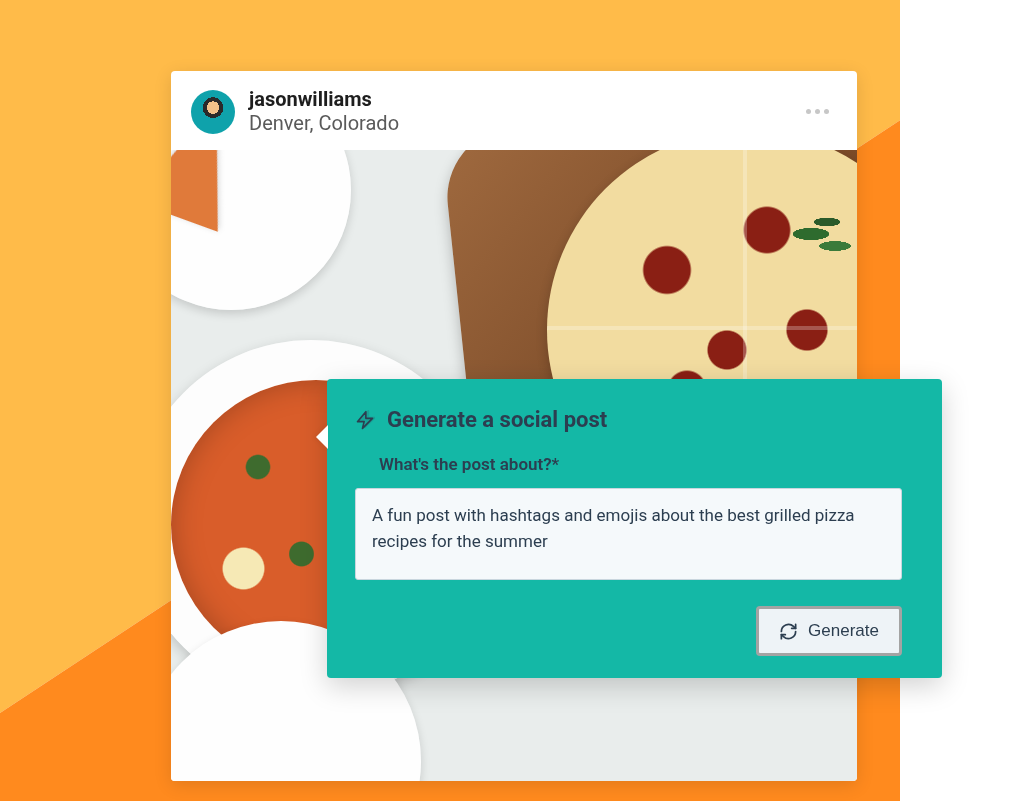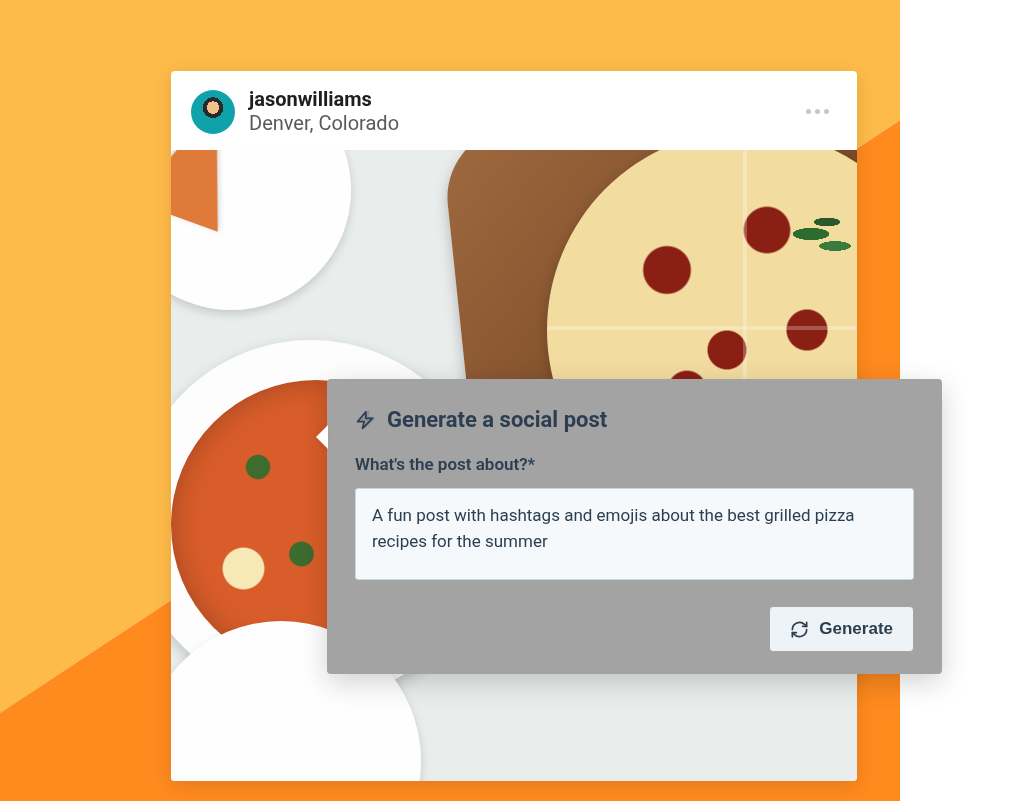--- a/index.html
+++ b/index.html
@@ -163,24 +163,24 @@
       radial-gradient(ellipse 26px 8px at 60% 60%, #3a7a3a 0 60%, transparent 61%),
       radial-gradient(ellipse 22px 7px at 50% 20%, #2a5a2a 0 60%, transparent 61%);
   }
   
   
   .modal {
     position: absolute;
     left: 327px;
     top: 379px;
     width: 615px;
-    background: #a3a3a3;
+    background: #14b8a6;
     border-radius: 4px;
     box-shadow: 0 8px 28px rgba(0,0,0,0.18);
-    padding: 28px 28px 22px 28px;
+    padding: 28px 40px 22px 28px;
   }
   .modal-pointer {
     position: absolute;
     left: -11px;
     top: 46px;
     width: 0; height: 0;
     border-top: 12px solid transparent;
     border-bottom: 12px solid transparent;
     border-right: 12px solid #ffffff;
     filter: drop-shadow(-2px 0 2px rgba(0,0,0,0.06));
@@ -197,20 +197,21 @@
     font-size: 22px;
     font-weight: 700;
     color: #2c3e50;
   }
   
   .field-label {
     font-size: 17px;
     font-weight: 600;
     color: #2c3e50;
     margin-bottom: 14px;
+    margin-left: 24px;
   }
   
   .text-input {
     width: 100%;
     min-height: 92px;
     border: 1px solid #c9d6de;
     background: #f5f9fb;
     border-radius: 3px;
     padding: 14px 16px;
     font-size: 17px;
@@ -224,25 +225,25 @@
   .modal-footer {
     display: flex;
     justify-content: flex-end;
     margin-top: 22px;
   }
   .generate-btn {
     display: inline-flex;
     align-items: center;
     gap: 10px;
     background: #eef3f7;
-    border: 1px solid #a3a3a3;
+    border: 3px solid #a3a3a3;
     border-radius: 4px;
     padding: 12px 20px;
     font-size: 17px;
-    font-weight: 700;
+    font-weight: 400;
     color: #2c3e50;
     cursor: pointer;
   }
   .refresh-icon svg { width: 19px; height: 19px; display:block; }
 </style>
 </head>
 <body>
 
 <div class="canvas">
   <div class="bg-yellow"></div>

